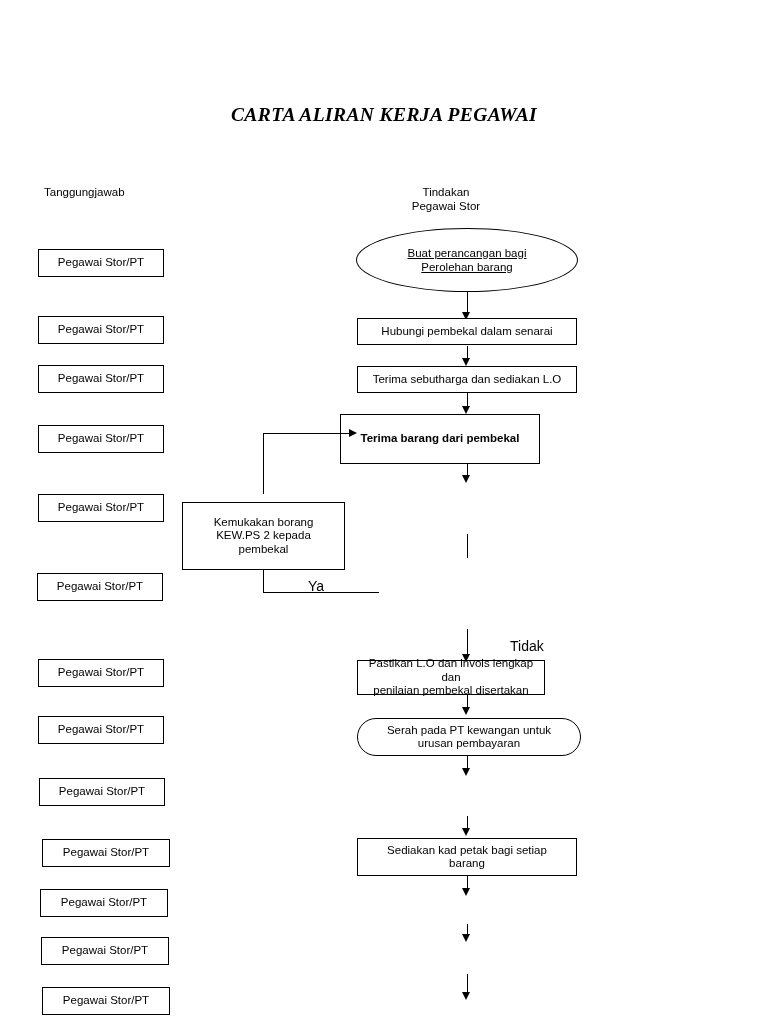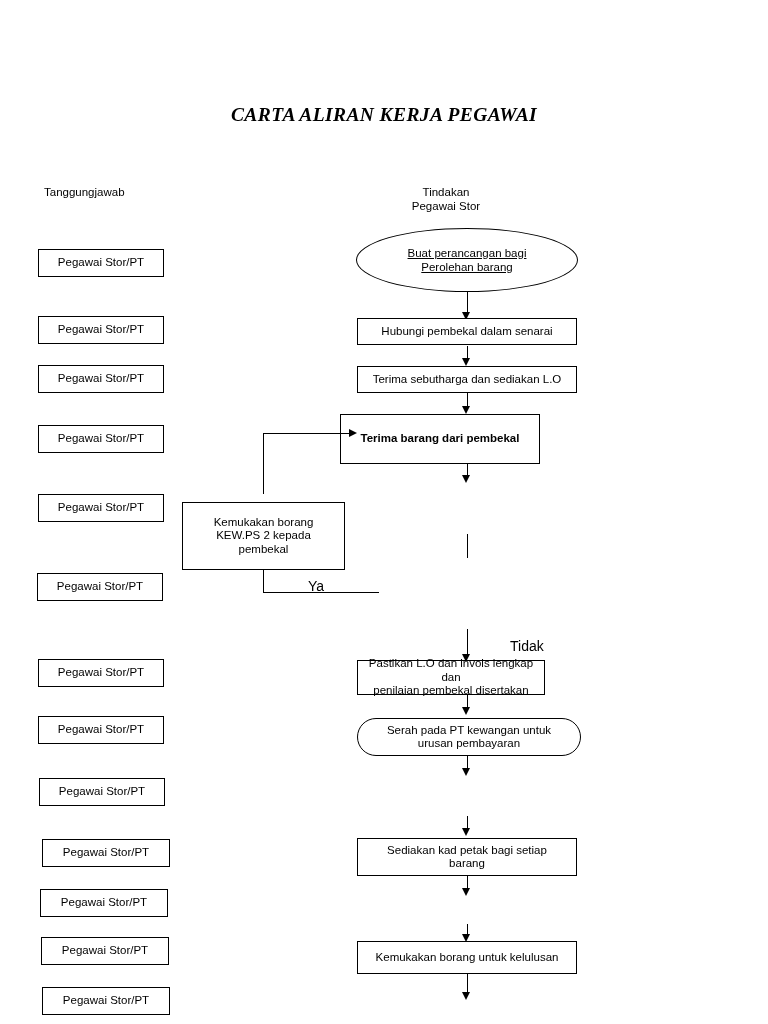--- a/index.html
+++ b/index.html
@@ -222,18 +222,17 @@
   <div class="node" style="left:357px; top:838px; width:220px; height:38px;">Sediakan kad petak bagi setiap
 barang</div>
 
   <div class="vline" style="left:467px; top:876px; height:13px;"></div>
   <div class="arrow-down" style="left:462px; top:888px;"></div>
 
 
   <div class="vline" style="left:467px; top:924px; height:12px;"></div>
   <div class="arrow-down" style="left:462px; top:934px;"></div>
 
-  <div class="node" style="left:357px; top:941px; width:220px; height:33px;">Kemukakan borang untuk kelulusan</div>
 
   <div class="vline" style="left:467px; top:974px; height:20px;"></div>
   <div class="arrow-down" style="left:462px; top:992px;"></div>
 
 </div>
 
 </body></html>

